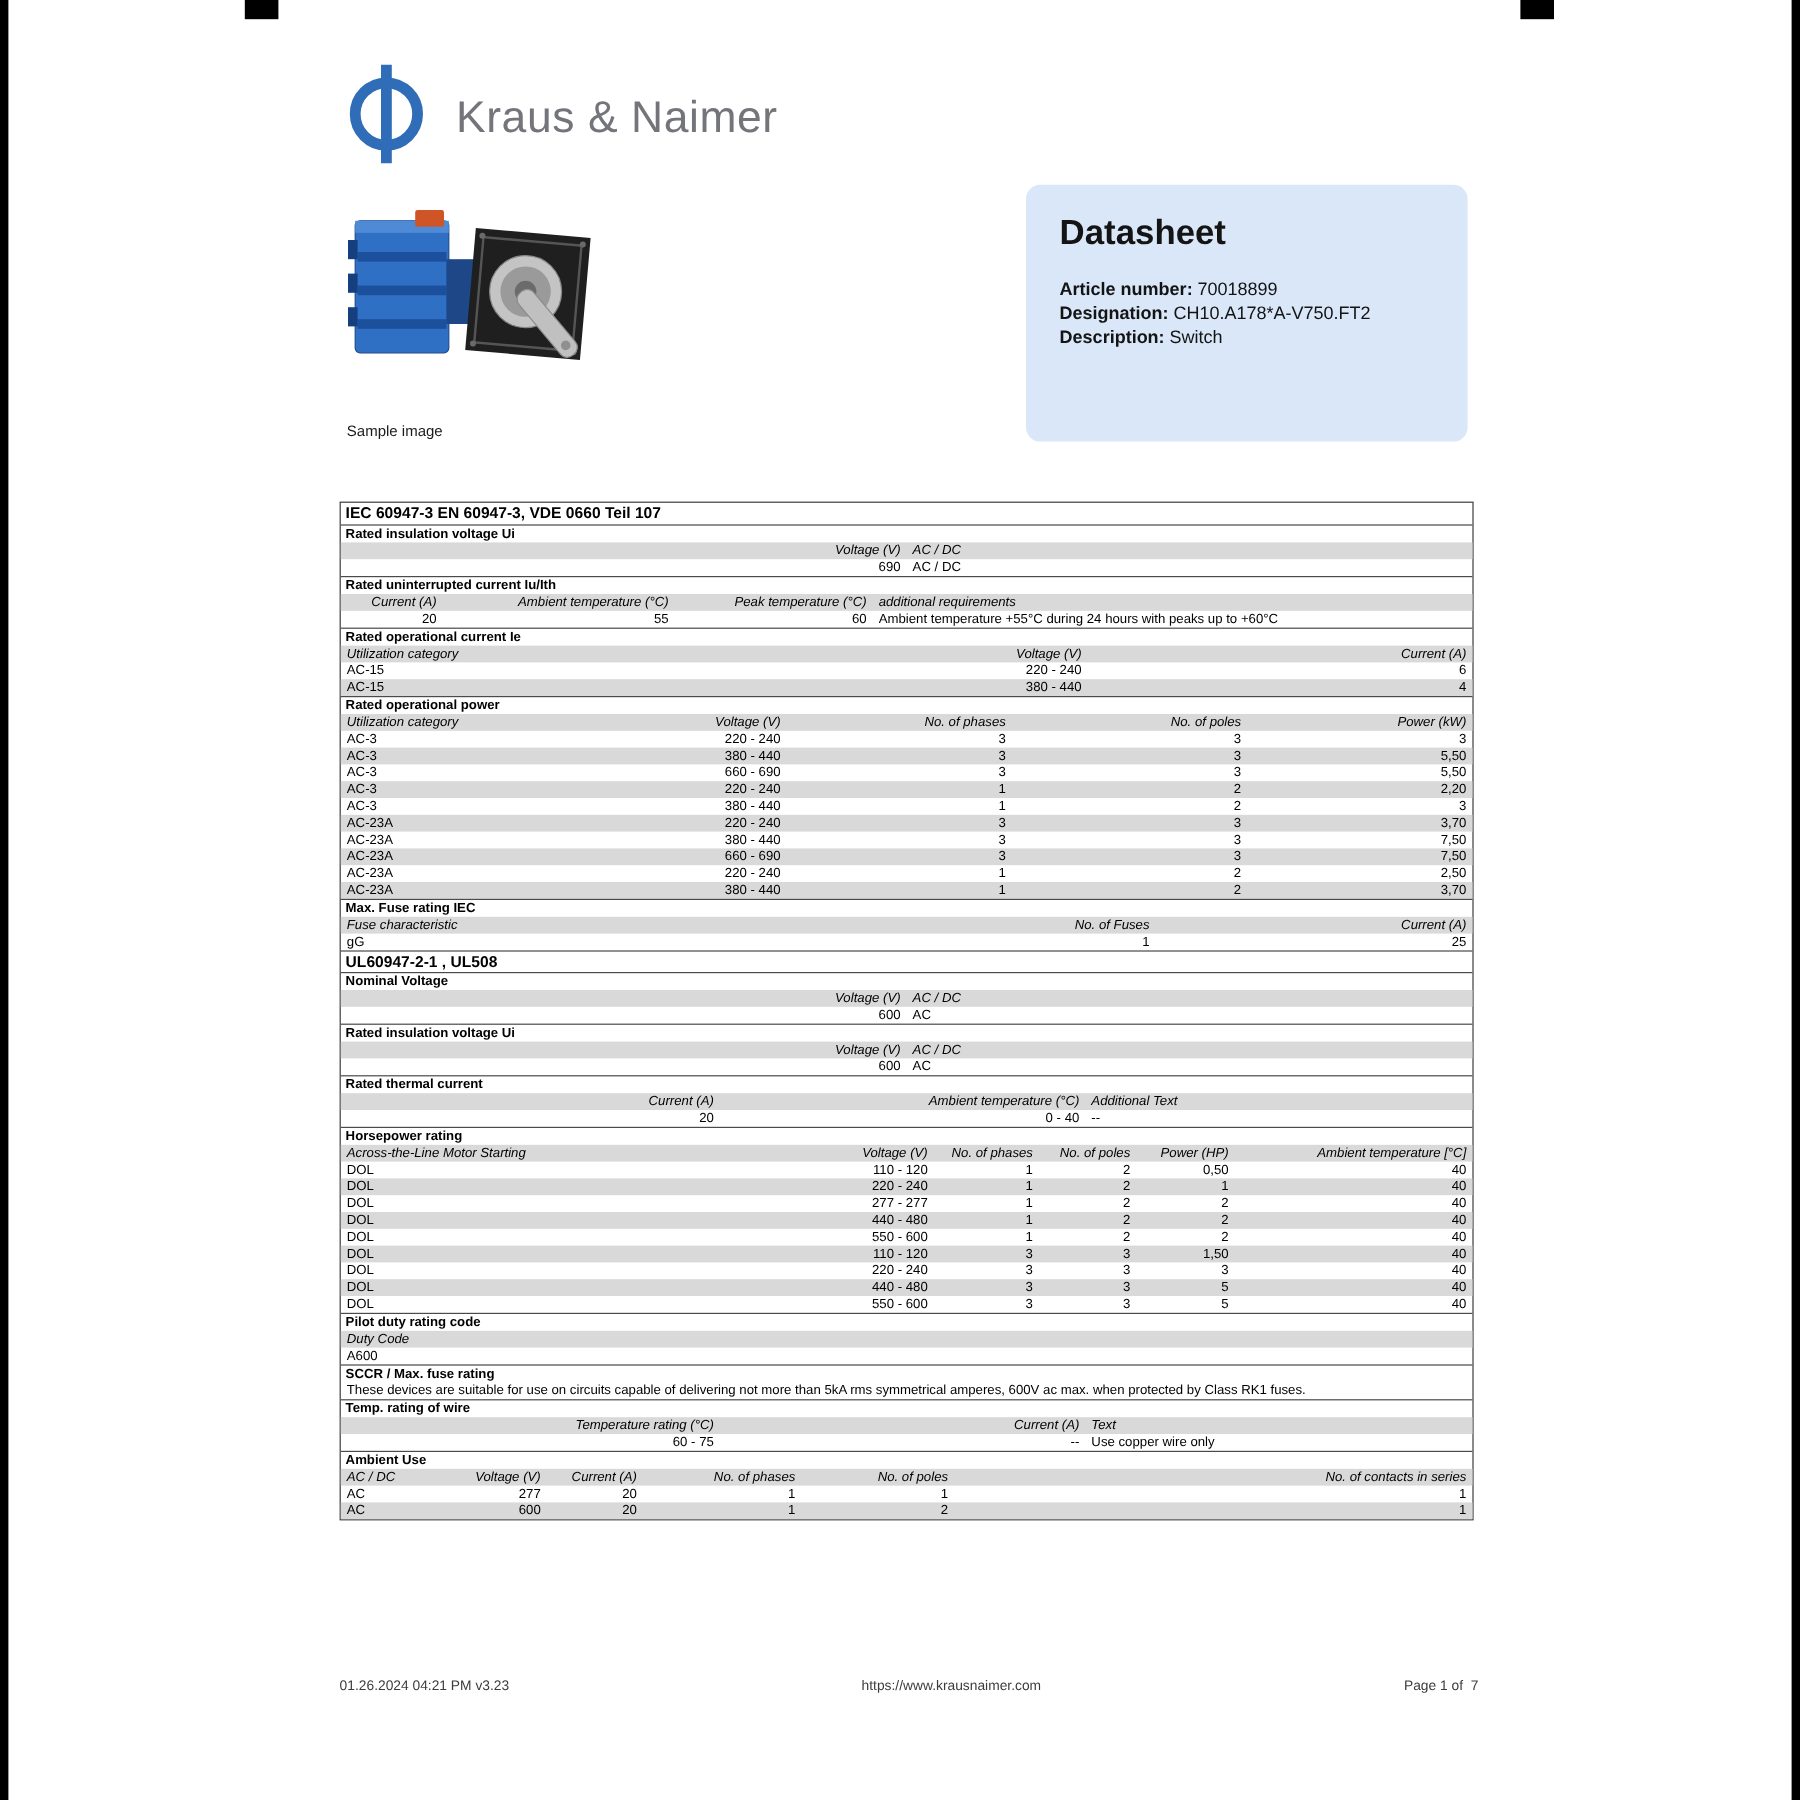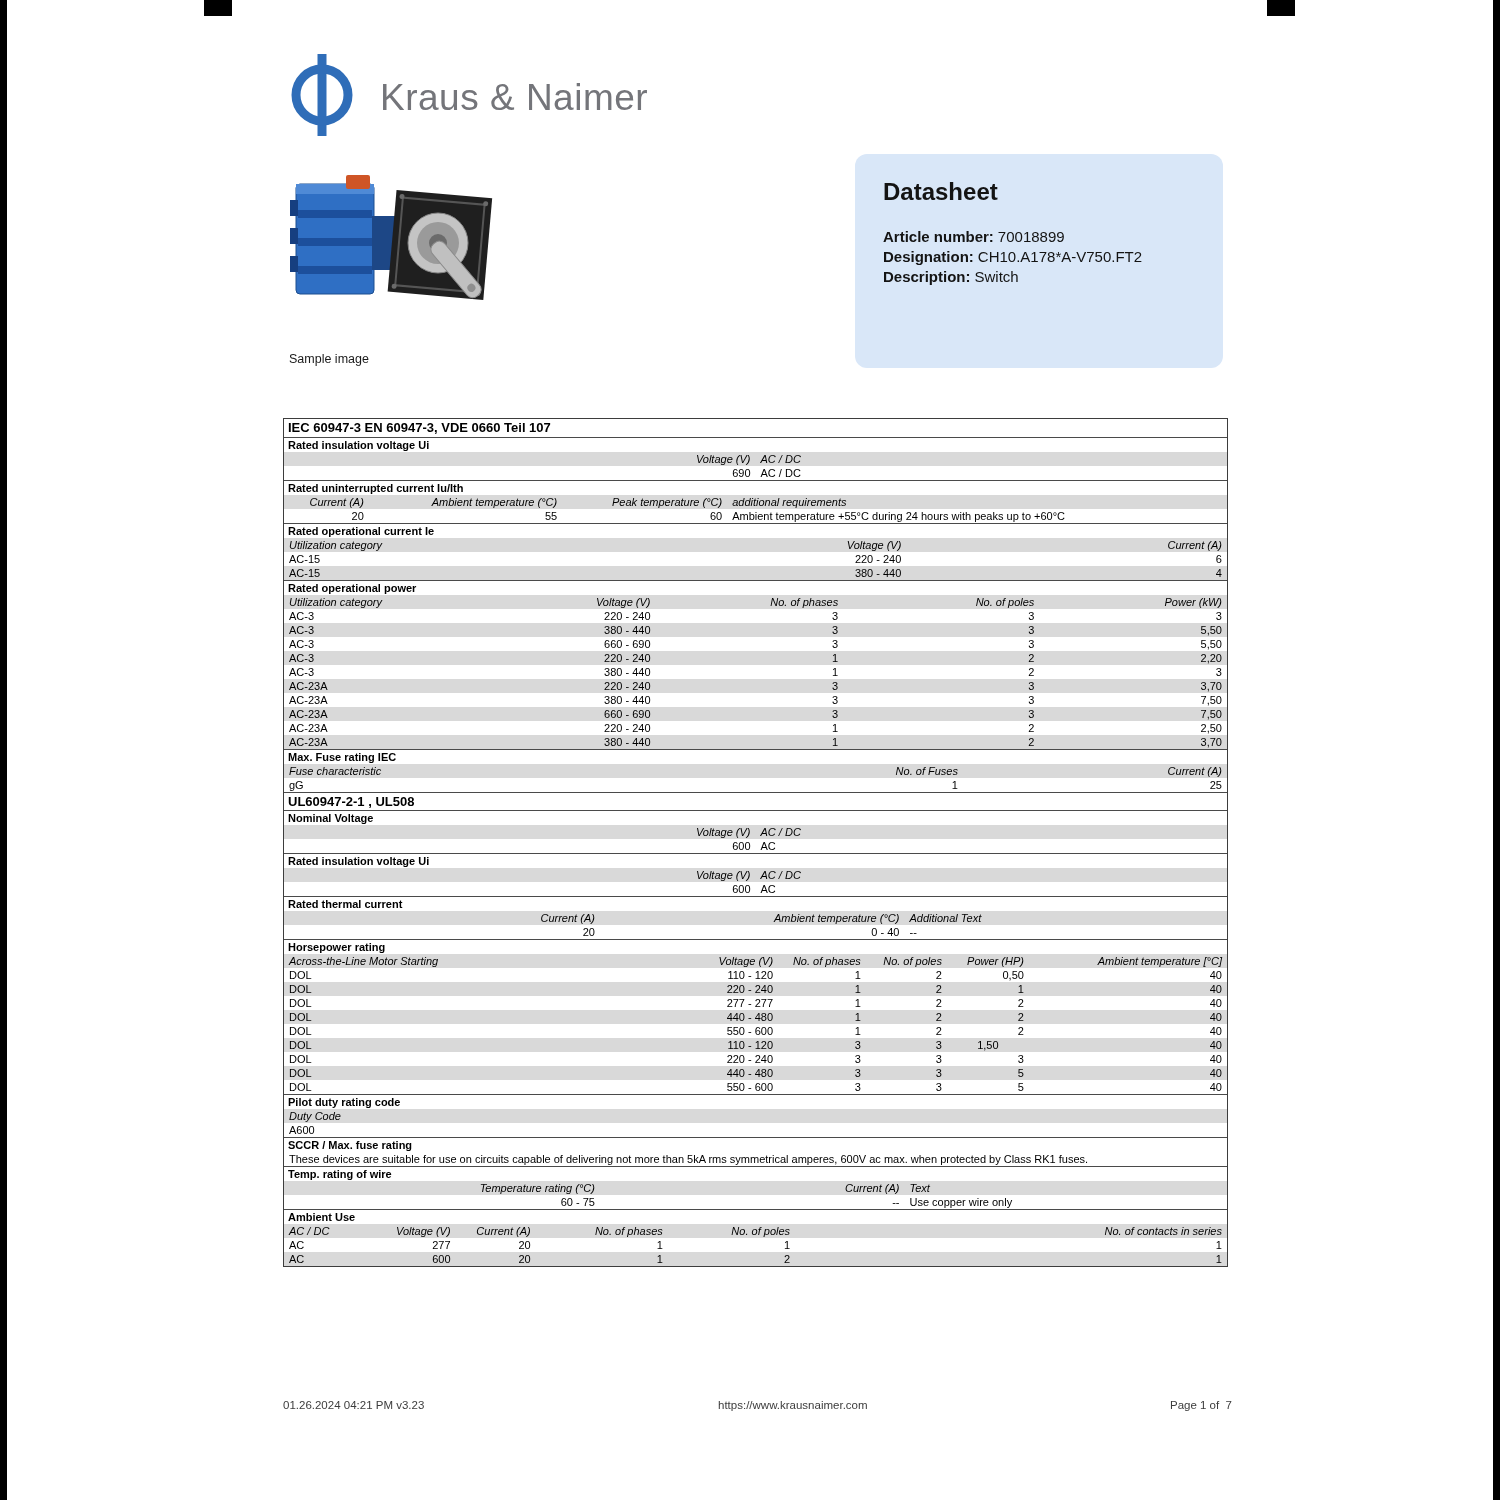--- a/index.html
+++ b/index.html
@@ -28,21 +28,21 @@
   
   .product { position: absolute; left: 288px; top: 170px; width: 210px; height: 175px; }
   .caption { position: absolute; left: 289px; top: 352px; font-size: 12.5px; color: #1a1a1a; }
 
   
   .panel {
     position: absolute; left: 855px; top: 154px; width: 368px; height: 214px;
     background: var(--panel-blue, #d9e7f8); border-radius: 12px; box-sizing: border-box;
     padding: 24px 28px;
   }
-  .panel-title { font-size: 24px; font-weight: bold; color: #141414; }
+  .panel-title { font-size: 29px; font-weight: bold; color: #141414; }
   .panel-lines { margin-top: 21px; font-size: 15px; line-height: 20px; color: #141414; }
   .panel-line .lbl { font-weight: bold; margin-right: 4px; }
 
   
   .spec-table {
     position: absolute; left: 283px; top: 418px; width: 945px;
     border: 1px solid #3d3d3d; box-sizing: border-box;
     font-size: 11px; background: #fff;
   }
   .sec-title {
@@ -338,21 +338,21 @@
         <div class="tcell" style="width: 9.3%; text-align: right;">1</div>
         <div class="tcell" style="width: 8.6%; text-align: right;">2</div>
         <div class="tcell" style="width: 8.7%; text-align: right;">2</div>
         <div class="tcell" style="width: 21%; text-align: right;">40</div>
       </div>
       <div class="trow shade">
         <div class="tcell" style="width: 30%; text-align: left;">DOL</div>
         <div class="tcell" style="width: 22.4%; text-align: right;">110 - 120</div>
         <div class="tcell" style="width: 9.3%; text-align: right;">3</div>
         <div class="tcell" style="width: 8.6%; text-align: right;">3</div>
-        <div class="tcell" style="width: 8.7%; text-align: center;">1,50</div>
+        <div class="tcell" style="width: 8.7%; text-align: right;">1,50</div>
         <div class="tcell" style="width: 21%; text-align: right;">40</div>
       </div>
       <div class="trow plain">
         <div class="tcell" style="width: 30%; text-align: left;">DOL</div>
         <div class="tcell" style="width: 22.4%; text-align: right;">220 - 240</div>
         <div class="tcell" style="width: 9.3%; text-align: right;">3</div>
         <div class="tcell" style="width: 8.6%; text-align: right;">3</div>
         <div class="tcell" style="width: 8.7%; text-align: right;">3</div>
         <div class="tcell" style="width: 21%; text-align: right;">40</div>
       </div>

